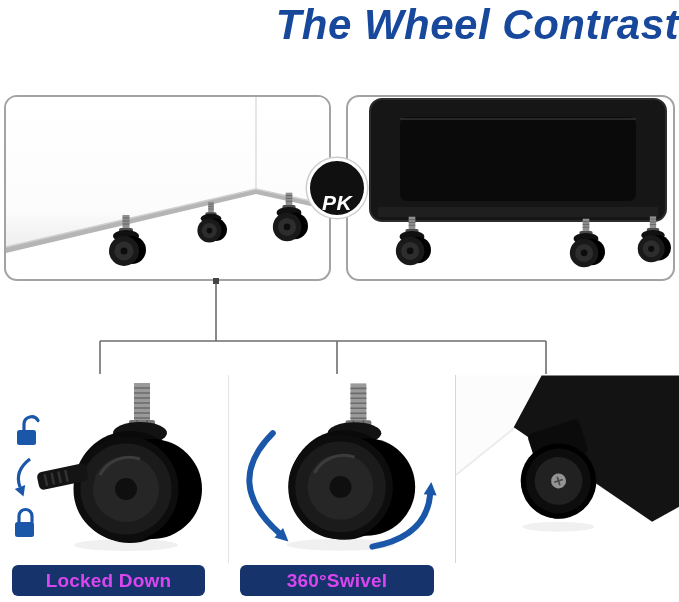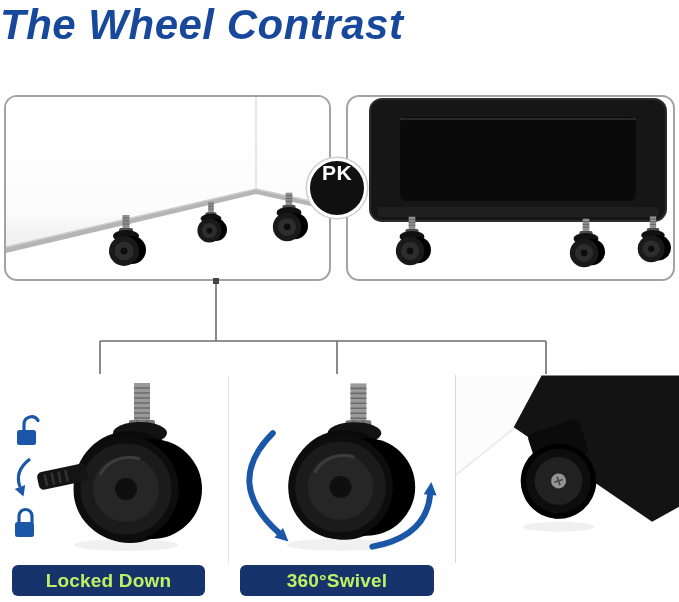--- a/index.html
+++ b/index.html
@@ -2,52 +2,52 @@
 <html style="--title-blue: #17489c; --label-navy: #16336b; --accent-blue: #1a57a8; --badge-black: #101010;"><head>
 <meta charset="utf-8">
 <style>
   * { margin:0; padding:0; box-sizing:border-box; }
   html,body { background:#fff; }
   body { font-family:"Liberation Sans", sans-serif; }
   .page { position:relative; width:679px; height:602px; background:#fff; overflow:hidden; }
 
   .title {
     position:absolute; top:0; left:0; right:0; height:52px;
-    text-align:left; font-size:42px; line-height:50px;
+    text-align:right; font-size:42px; line-height:50px;
     font-weight:bold; font-style:italic; letter-spacing:0.5px;
     color:var(--title-blue, #17489c);
   }
 
   .panel {
     position:absolute; top:95px; height:186px; background:#fff;
     border:2px solid #a3a3a3; border-radius:13px; overflow:hidden;
   }
   .panel svg { display:block; width:100%; height:100%; }
   .panel-left  { left:4px;  width:327px; }
   .panel-right { left:346px; width:329px; }
 
   .pk-badge {
     position:absolute; left:307px; top:158px; width:60px; height:60px;
     border-radius:50%; background:var(--badge-black,#101010);
     border:3px solid #fff; box-shadow:0 0 0 1.5px #cdcdcd;
-    display:flex; align-items:flex-start; justify-content:center;
-    color:#fff; font-weight:bold; font-size:21px; letter-spacing:0.5px;
+    display:flex; align-items:flex-end; justify-content:center;
+    color:#fff; font-weight:bold; font-size:21px; letter-spacing:0.5px;font-style:italic;
   }
 
   .connectors { position:absolute; left:0; top:0; width:679px; height:602px; pointer-events:none; }
 
   .feature { position:absolute; top:375px; height:188px; background:#fff; }
   .feature svg { display:block; width:100%; height:100%; }
   .feature-1 { left:0;     width:228px; }
   .feature-2 { left:228px; width:227px; border-left:1px solid #e4e4e4; }
   .feature-3 { left:455px; width:224px; border-left:1px solid #d6d6d6; }
 
   .flabel {
     position:absolute; top:565px; height:31px; border-radius:6px;
-    background:var(--label-navy,#16336b); color:#bef264;
+    background:var(--label-navy,#16336b); color:#d946ef;
     display:flex; align-items:center; justify-content:center;
     font-size:19px; font-weight:bold; letter-spacing:0.2px;
   }
   .flabel-1 { left:12px;  width:193px; }
   .flabel-2 { left:240px; width:194px; }
   .flabel-3 { left:459px; width:213px; }
 
   .accent { color:var(--accent-blue,#1a57a8); }
 </style>
 </head>

